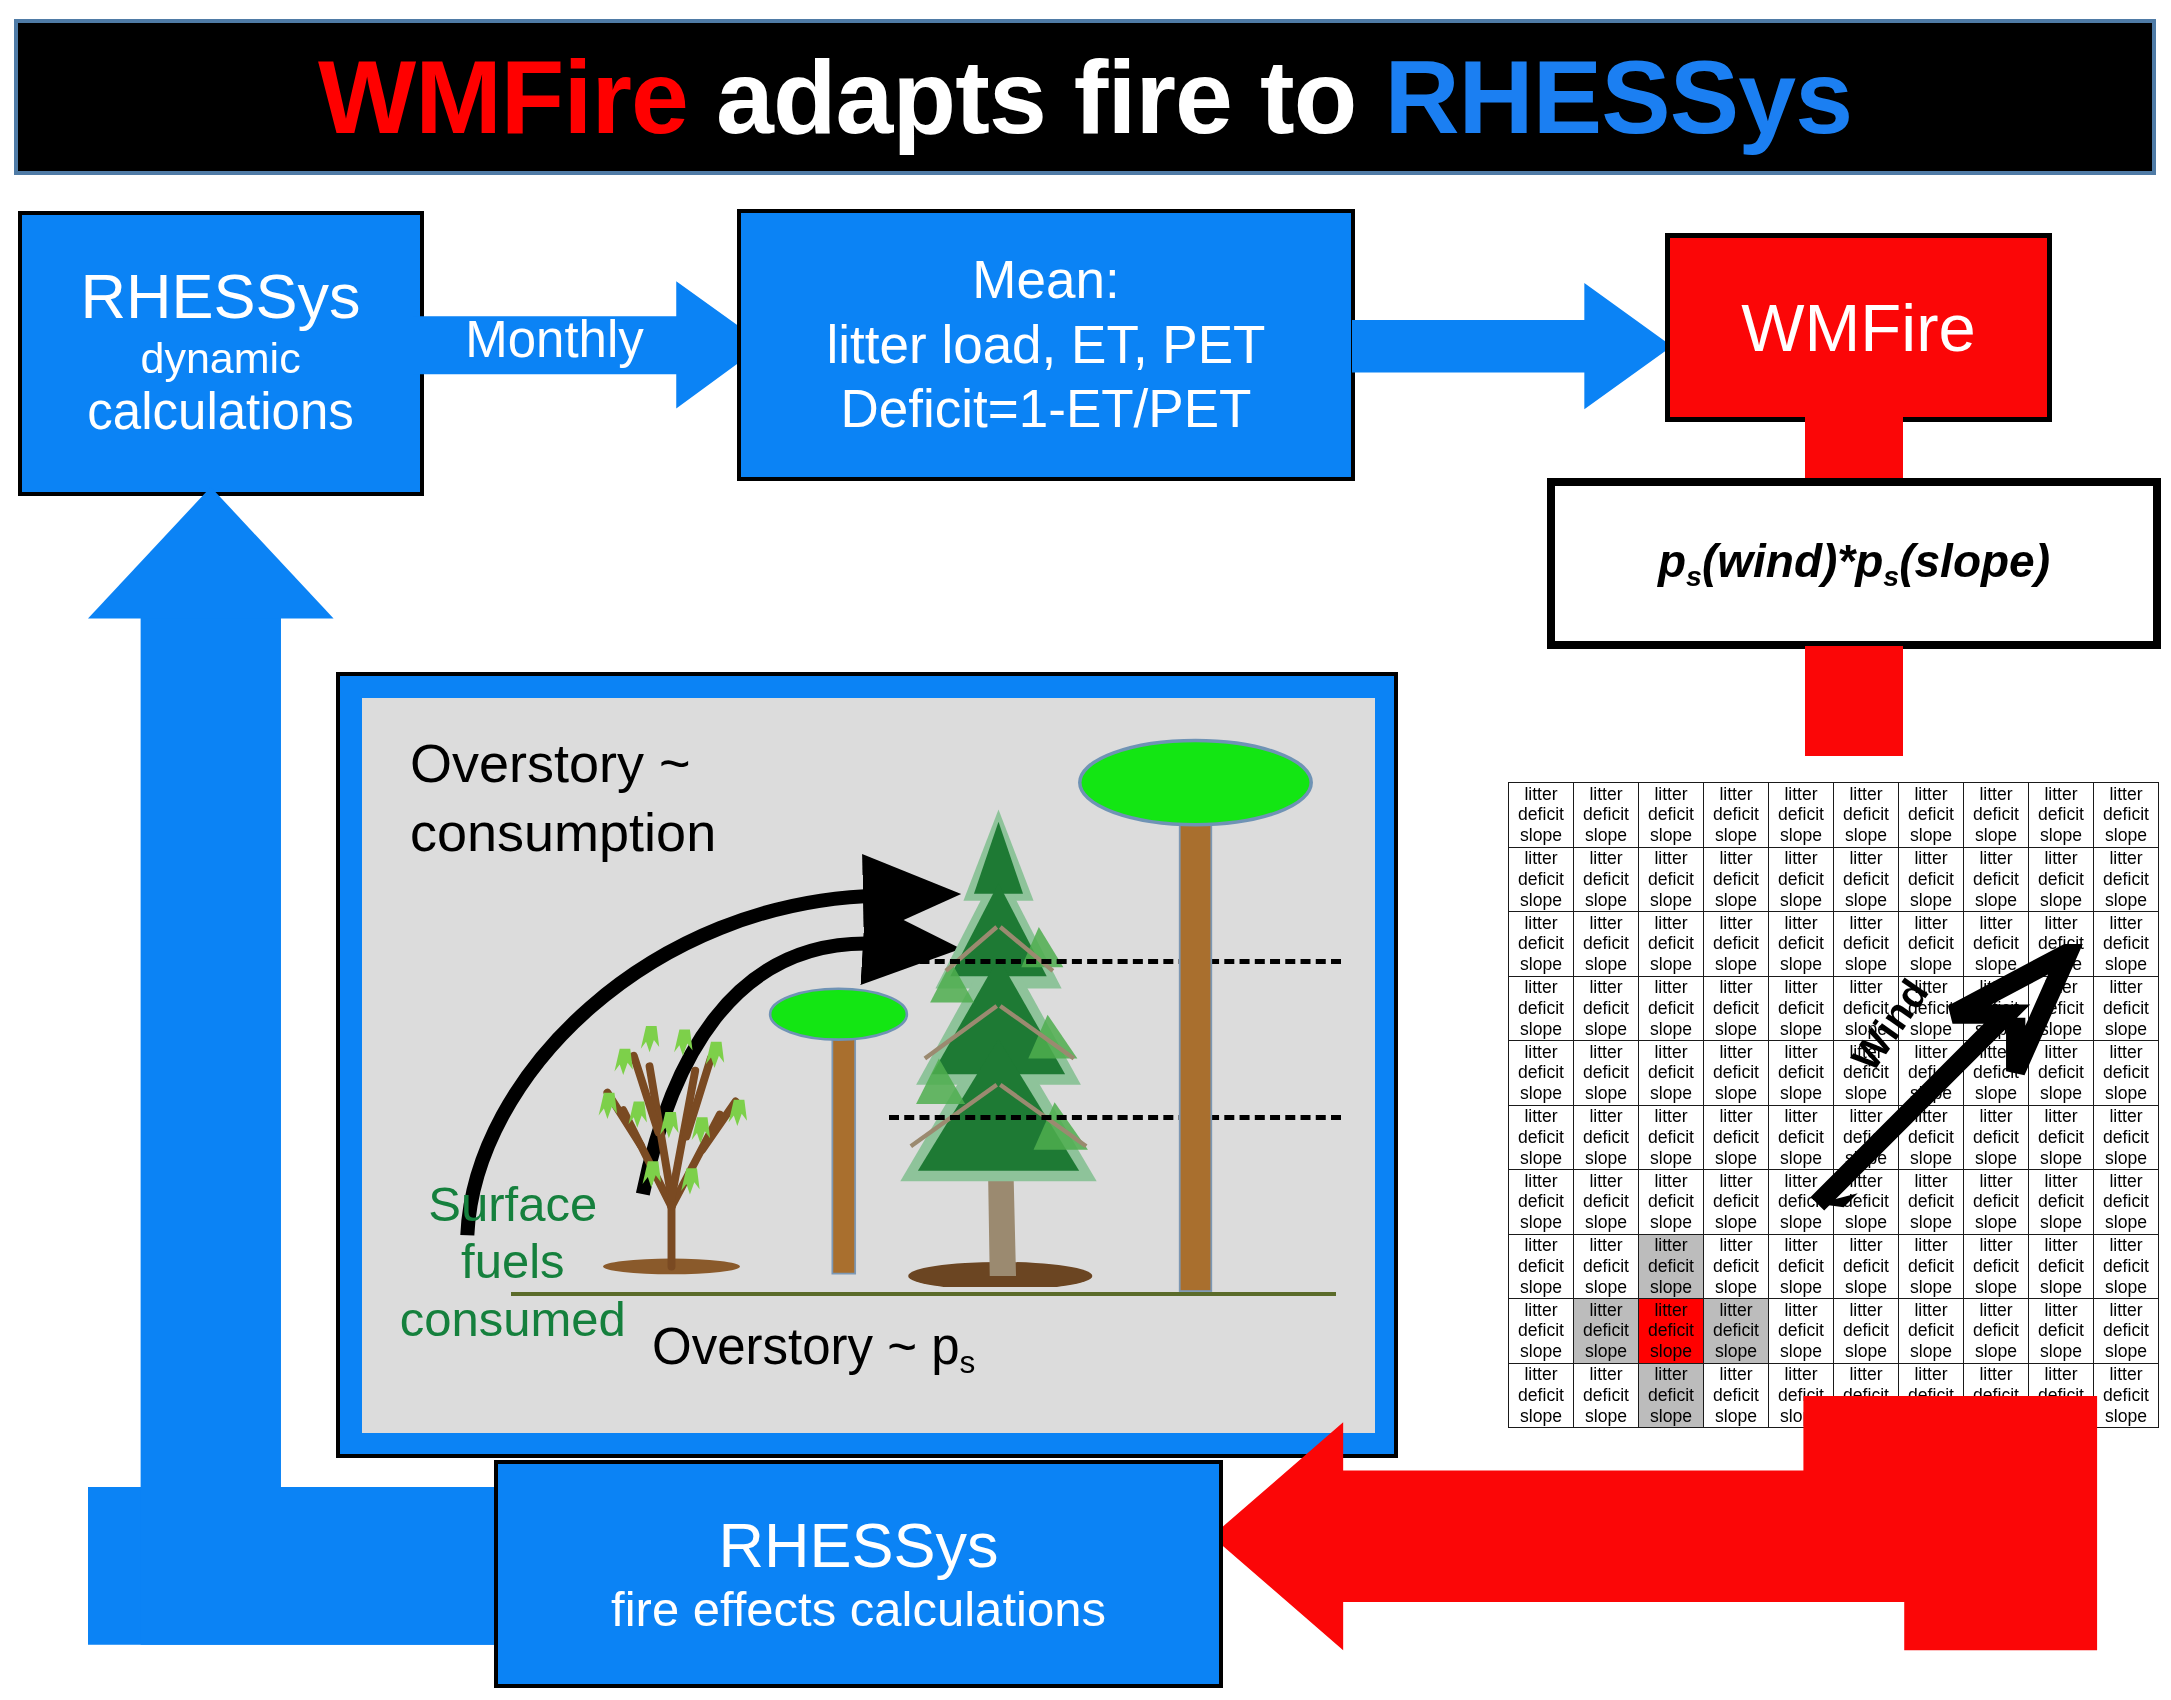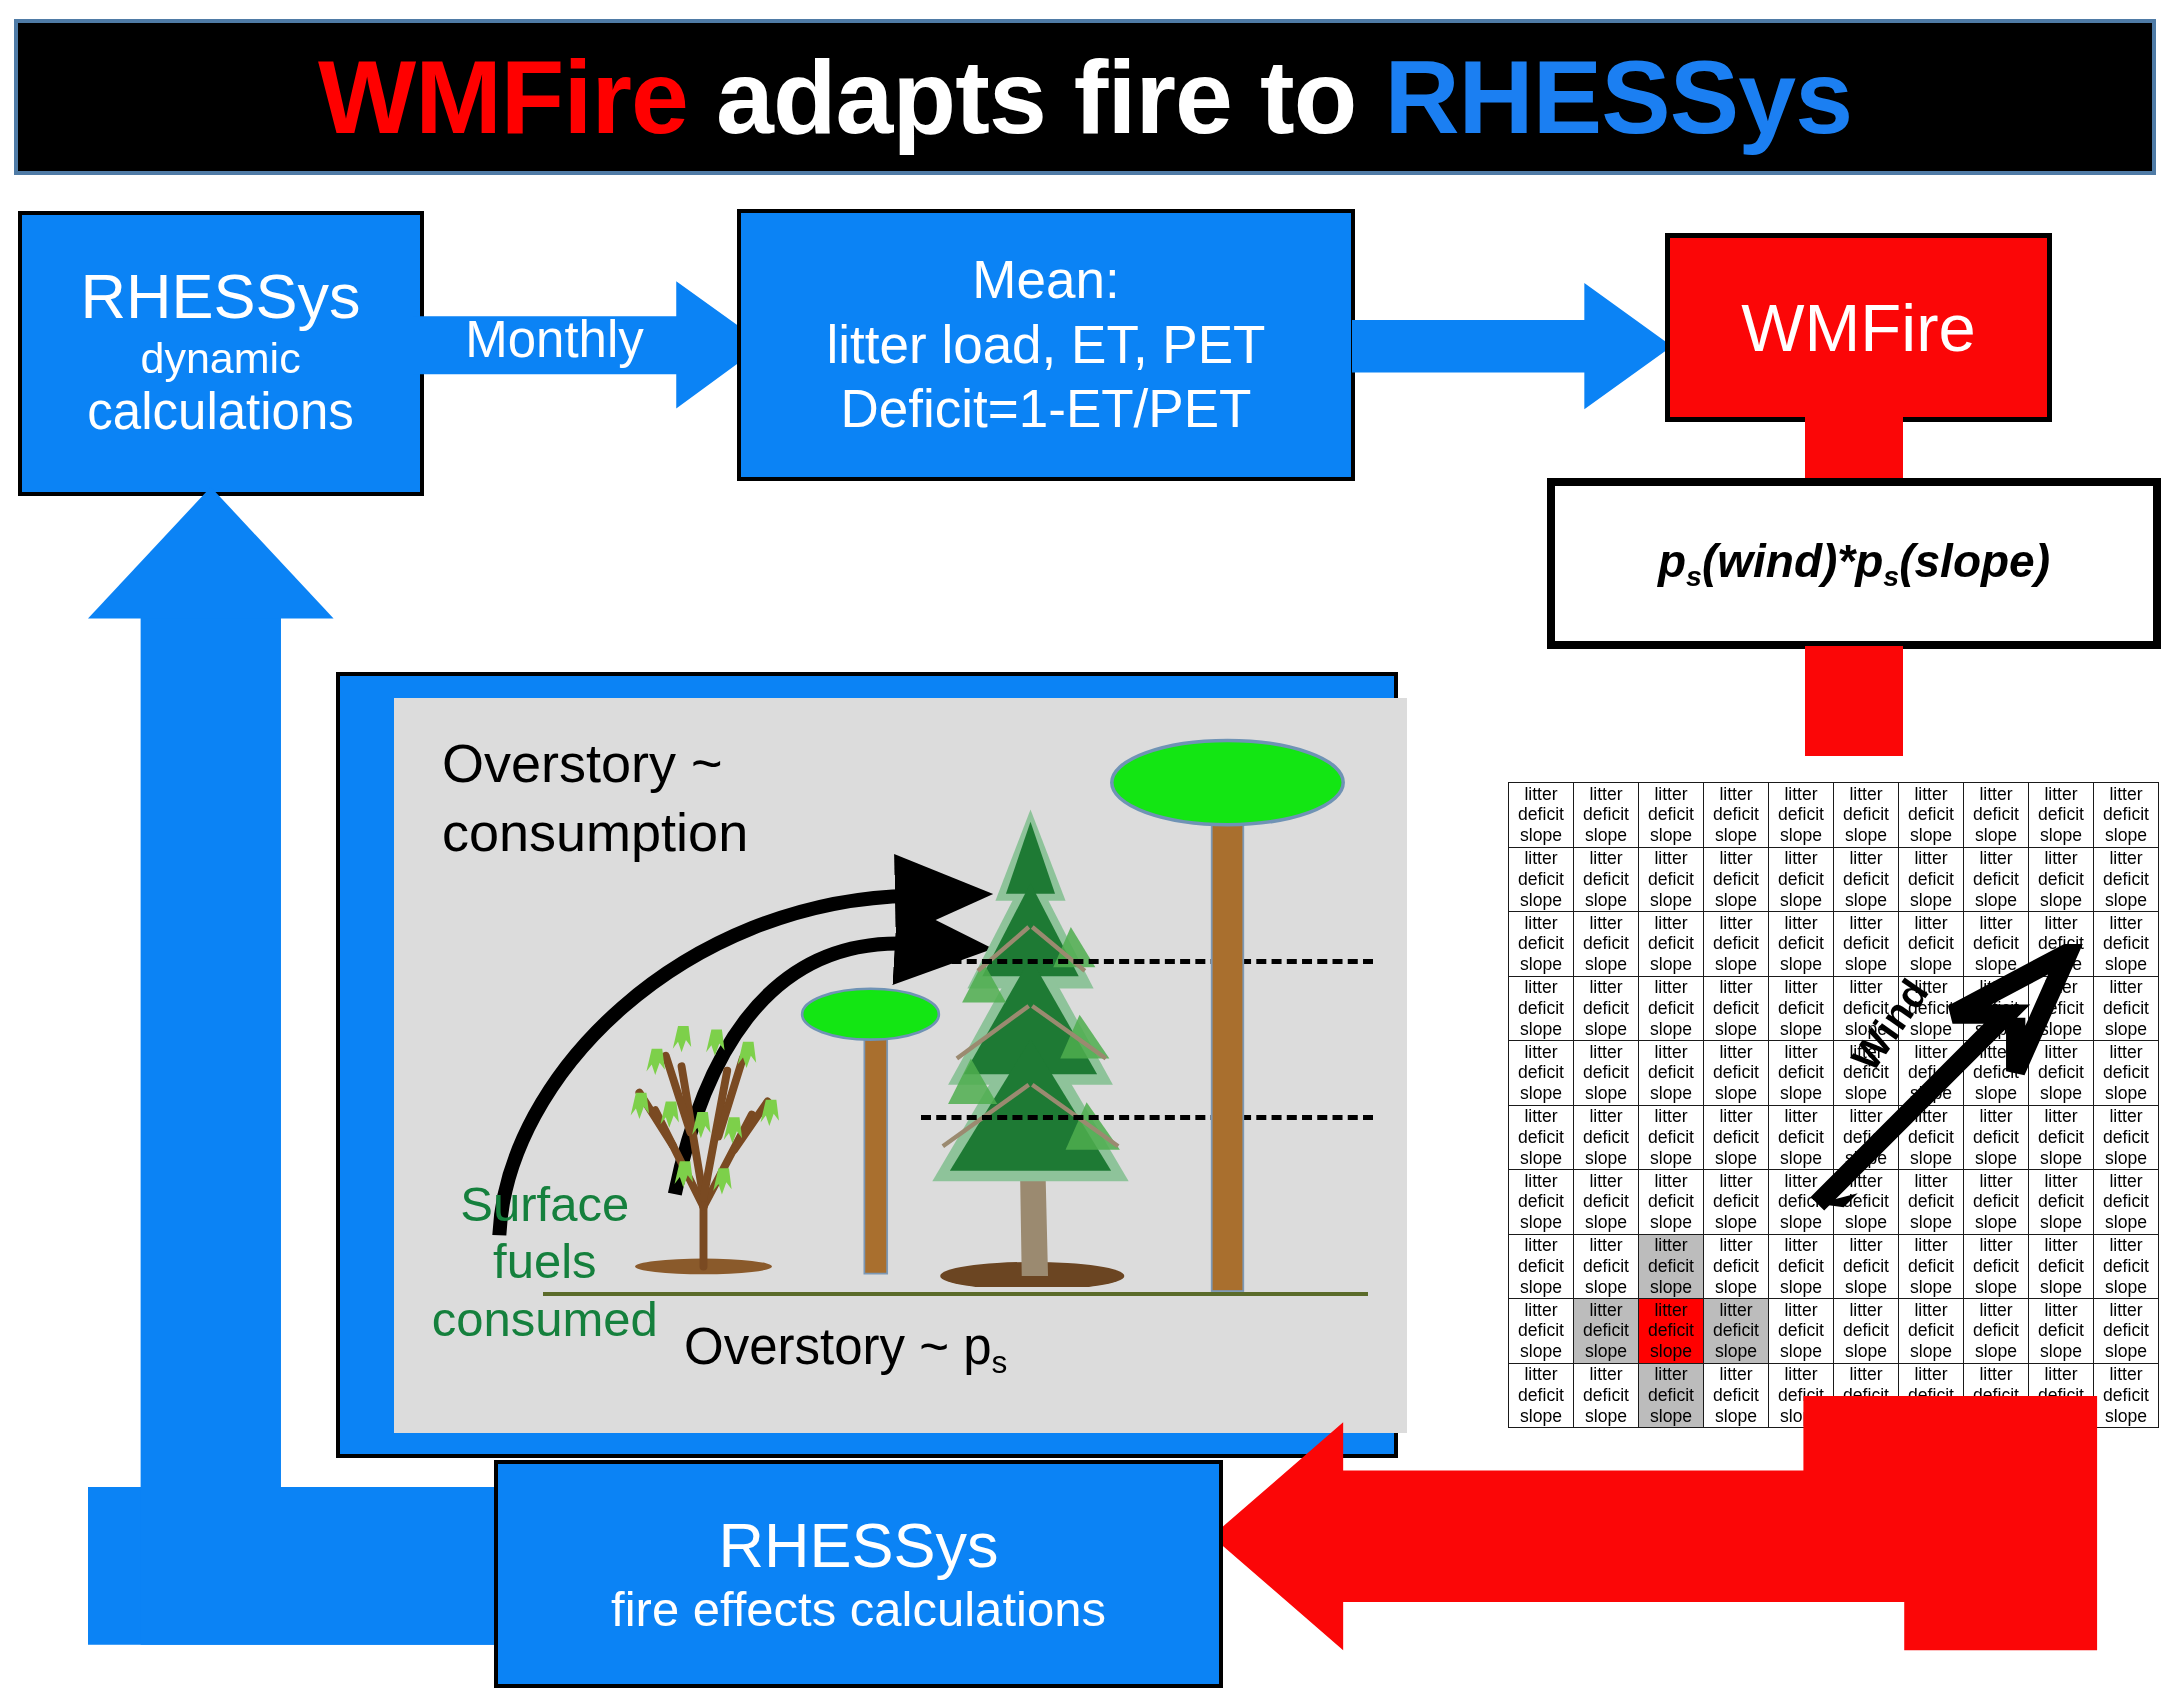--- a/index.html
+++ b/index.html
@@ -66,21 +66,21 @@
     white-space:nowrap;
   }
 
   
   #illustration-panel{
     left:336px; top:672px; width:1062px; height:786px;
     background:#0b83f5; border:4.4px solid #000000; box-sizing:border-box;
     padding:22px 19.3px 21px 22px;
   }
   #illustration-inner{
-    width:100%; height:100%; background:#dcdcdc; position:relative; overflow:hidden;margin-left:32px;
+    width:100%; height:100%; background:#dcdcdc; position:relative; overflow:hidden;
   }
   #label-overstory{
     position:absolute; left:48px; top:31px; font-size:54px; line-height:1.28;
     color:#000; white-space:nowrap;
   }
   #label-surface{
     position:absolute; left:19.3px; top:478px; width:263px; font-size:49px;
     line-height:1.17; color:#15803d; text-align:center;
   }
   #label-understory{

